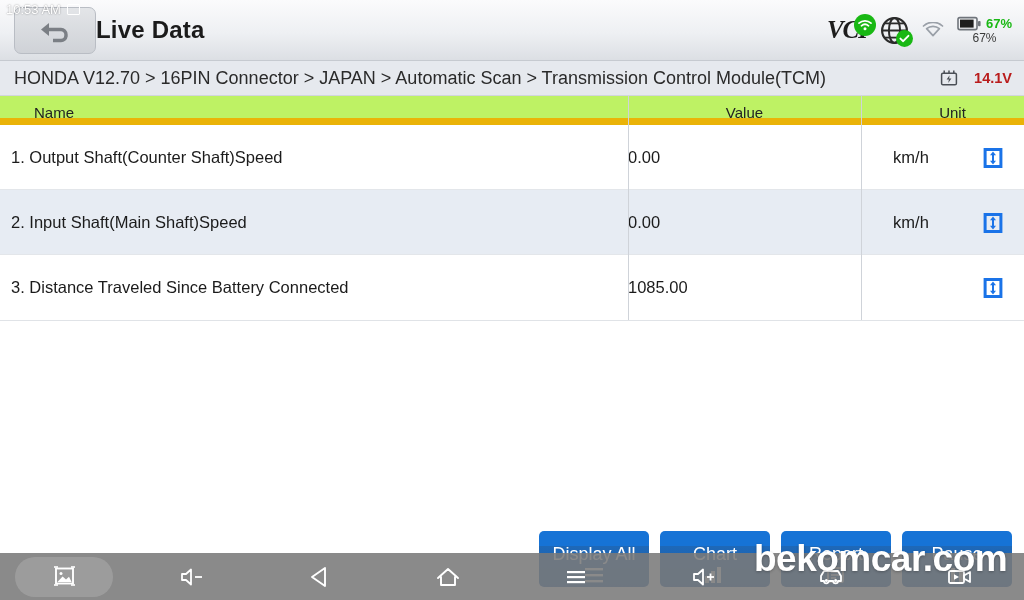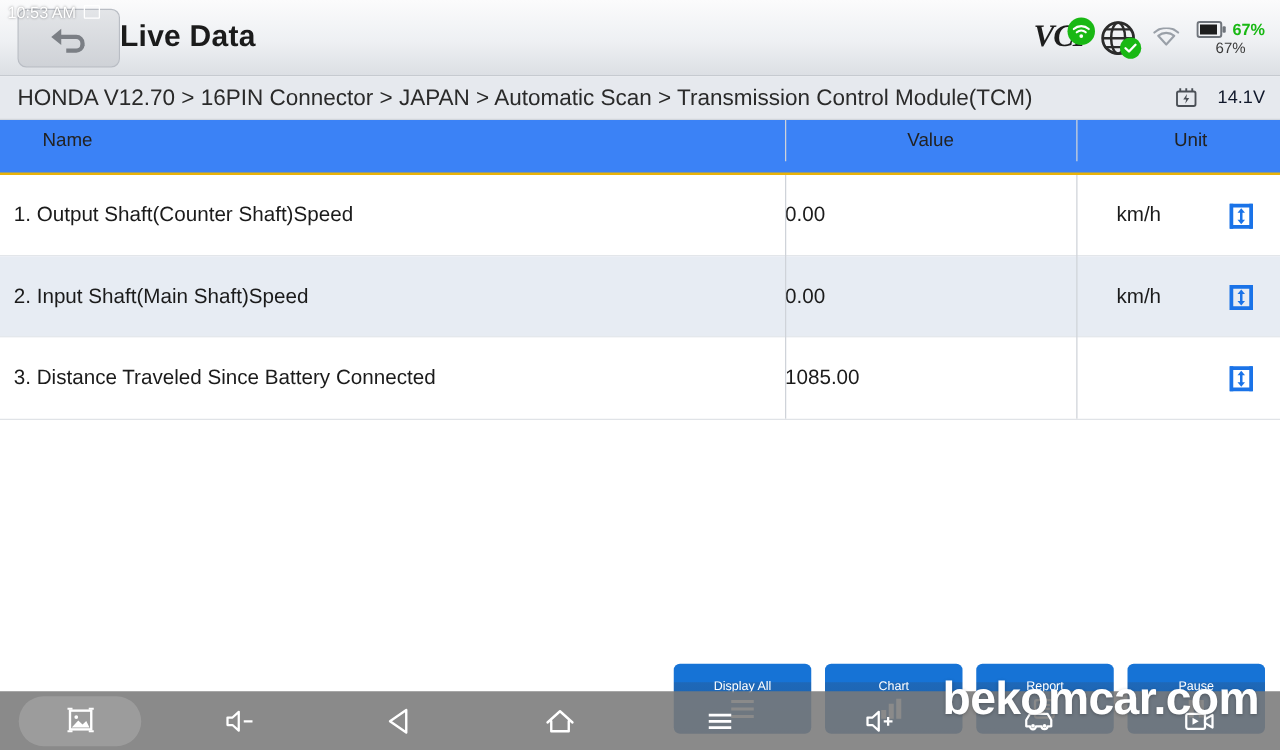--- a/index.html
+++ b/index.html
@@ -75,28 +75,28 @@
     background: #e6e9ee;
     display: flex; align-items: center;
     border-bottom: 1px solid #d2d6dc;
   }
   .crumb-text {
     margin-left: 14px; font-size: 18px; color: #2a2a2a; white-space: nowrap;
   }
   .volt {
     margin-left: auto; margin-right: 12px;
     display: flex; align-items: center; gap: 16px;
-    font-size: 14.5px; color: #0f172a;
+    font-size: 14.5px; color: #b91c1c; font-weight: bold;
   }
 
   
   .table { position: absolute; left: 0; top: 96px; width: 1024px; }
   .thead {
-    position: relative; height: 44px; background: #3b82f6;
-    border-bottom: 2px solid #eab308;
+    position: relative; height: 29px; background: #bef264;
+    border-bottom: 7px solid #eab308;
   }
   .th {
     position: absolute; top: 0; height: 33px; line-height: 33px;
     font-size: 15px; color: #222222;
   }
   .th-name  { left: 34px; }
   .th-value { left: 628px; width: 233px; text-align: center; }
   .th-unit  { left: 861px; width: 163px; text-align: center; padding-left: 20px; }
 
   .row { position: relative; height: 65px; }
@@ -120,21 +120,21 @@
 
   
   .actionbar {
     position: absolute; left: 0; top: 531px; width: 1024px; height: 59px;
     display: flex; align-items: flex-start; justify-content: flex-end;
     gap: 11px; padding-right: 12px;
   }
   .act-btn {
     width: 110px; height: 56px; border-radius: 5px;
     background: linear-gradient(to bottom, #1673d6 0%, #1673d6 26%, #1e68b8 27%, #1a5fa8 100%);
-    color: #ffffff; font-size: 10px;
+    color: #ffffff; font-size: 18px;
     display: flex; flex-direction: column; align-items: center;
     justify-content: flex-start; padding-top: 14px; gap: 2px;
     cursor: pointer; border: none;
   }
   .act-label { line-height: 1; }
 
   
   .navbar {
     position: absolute; left: 0; top: 553px; width: 1024px; height: 47px;
     background: rgba(122,122,122,0.88);

